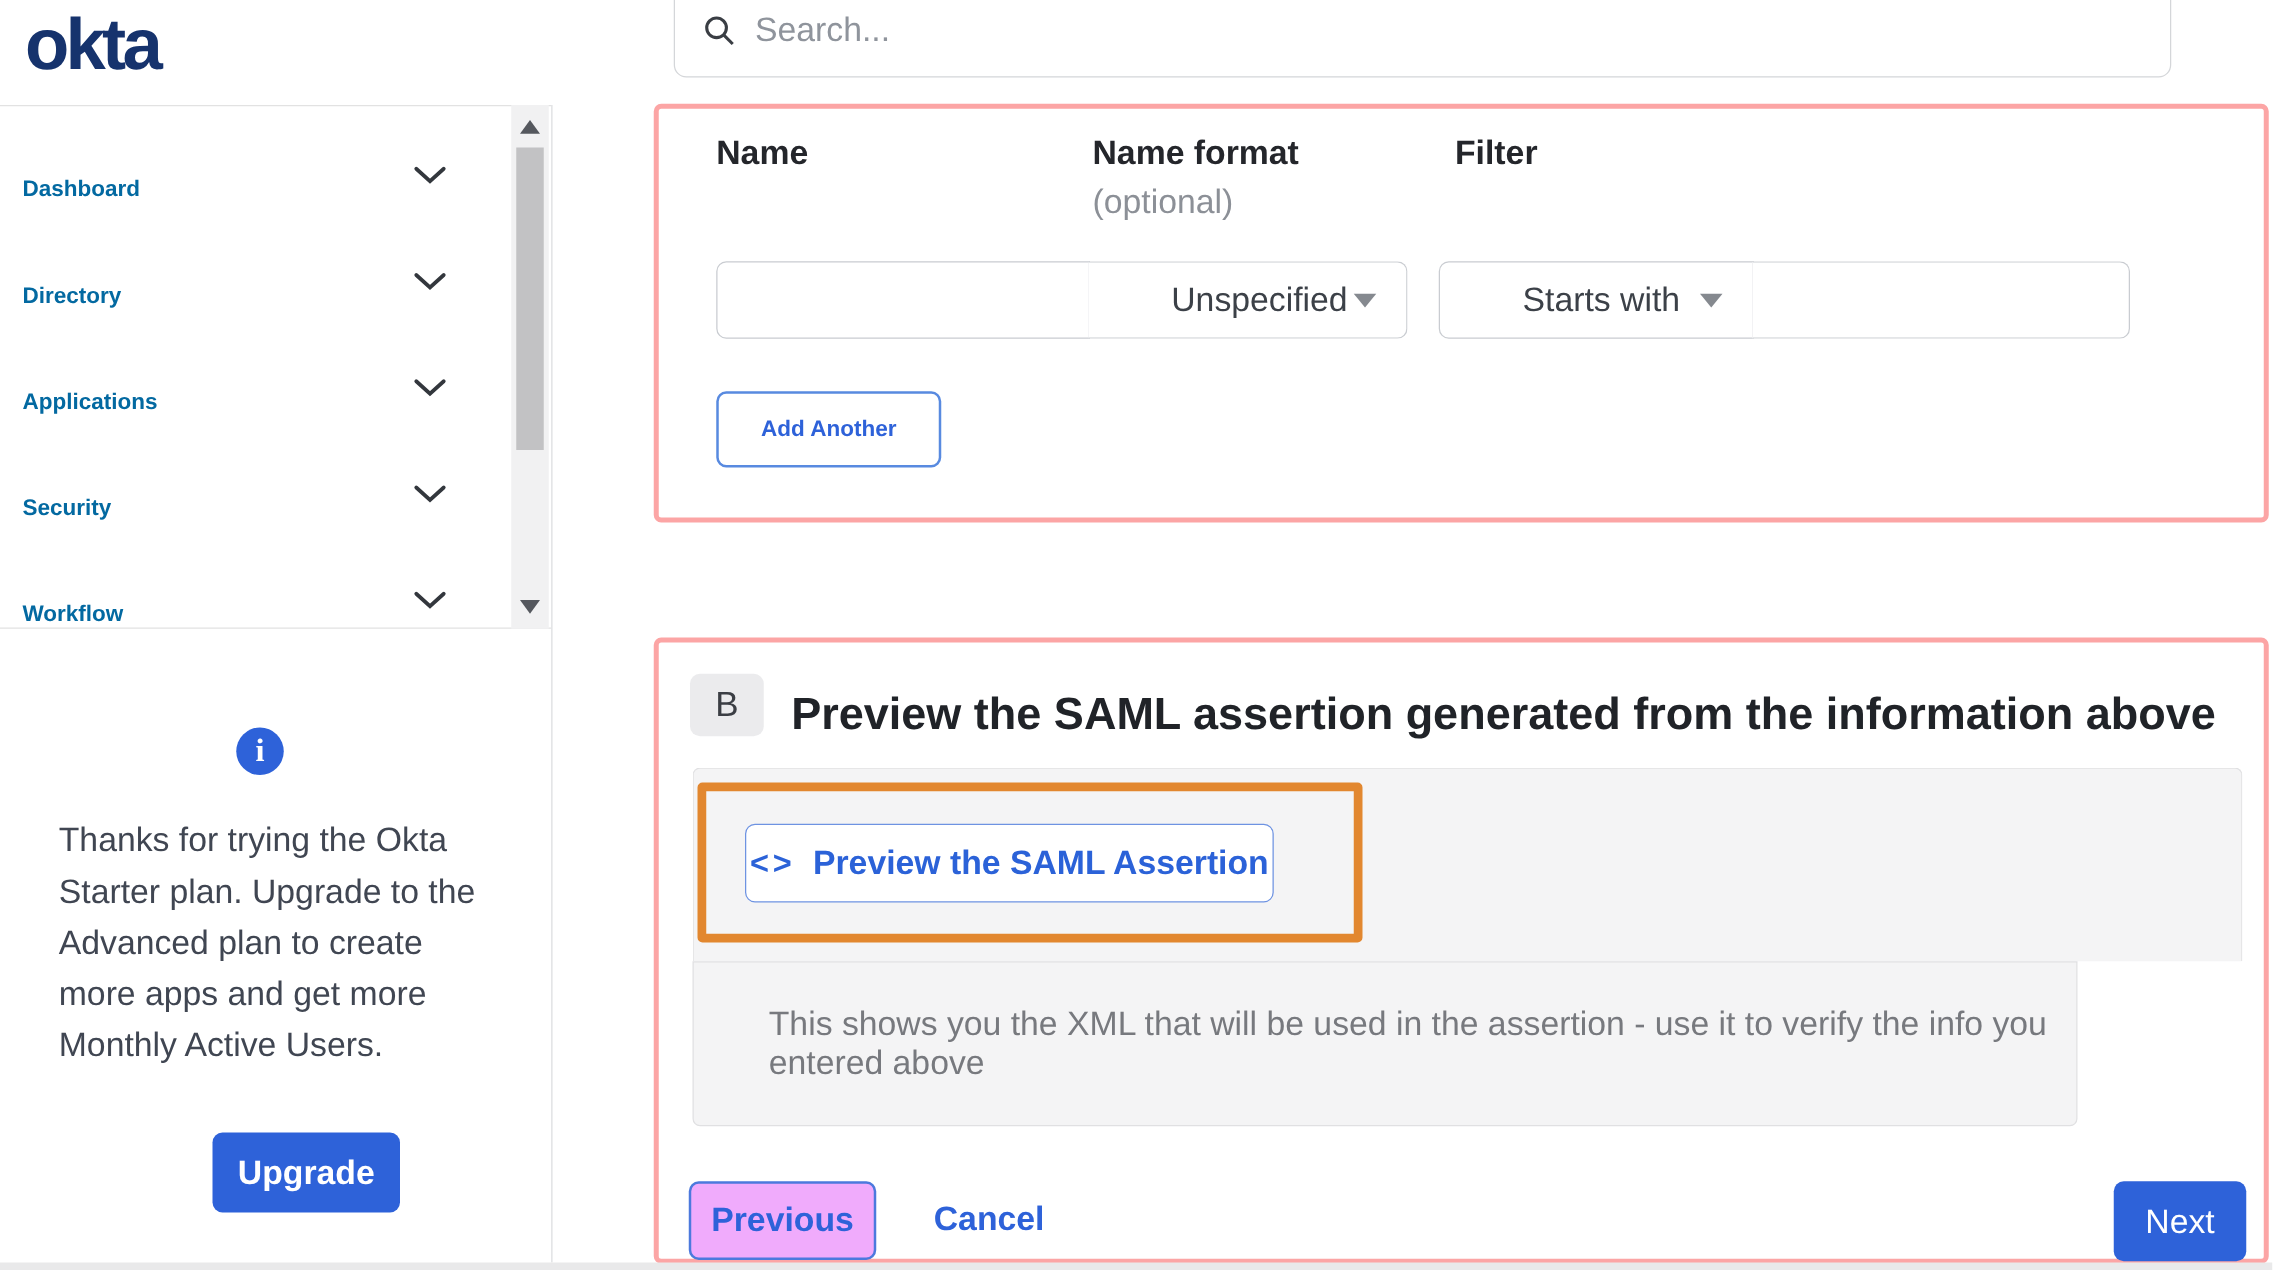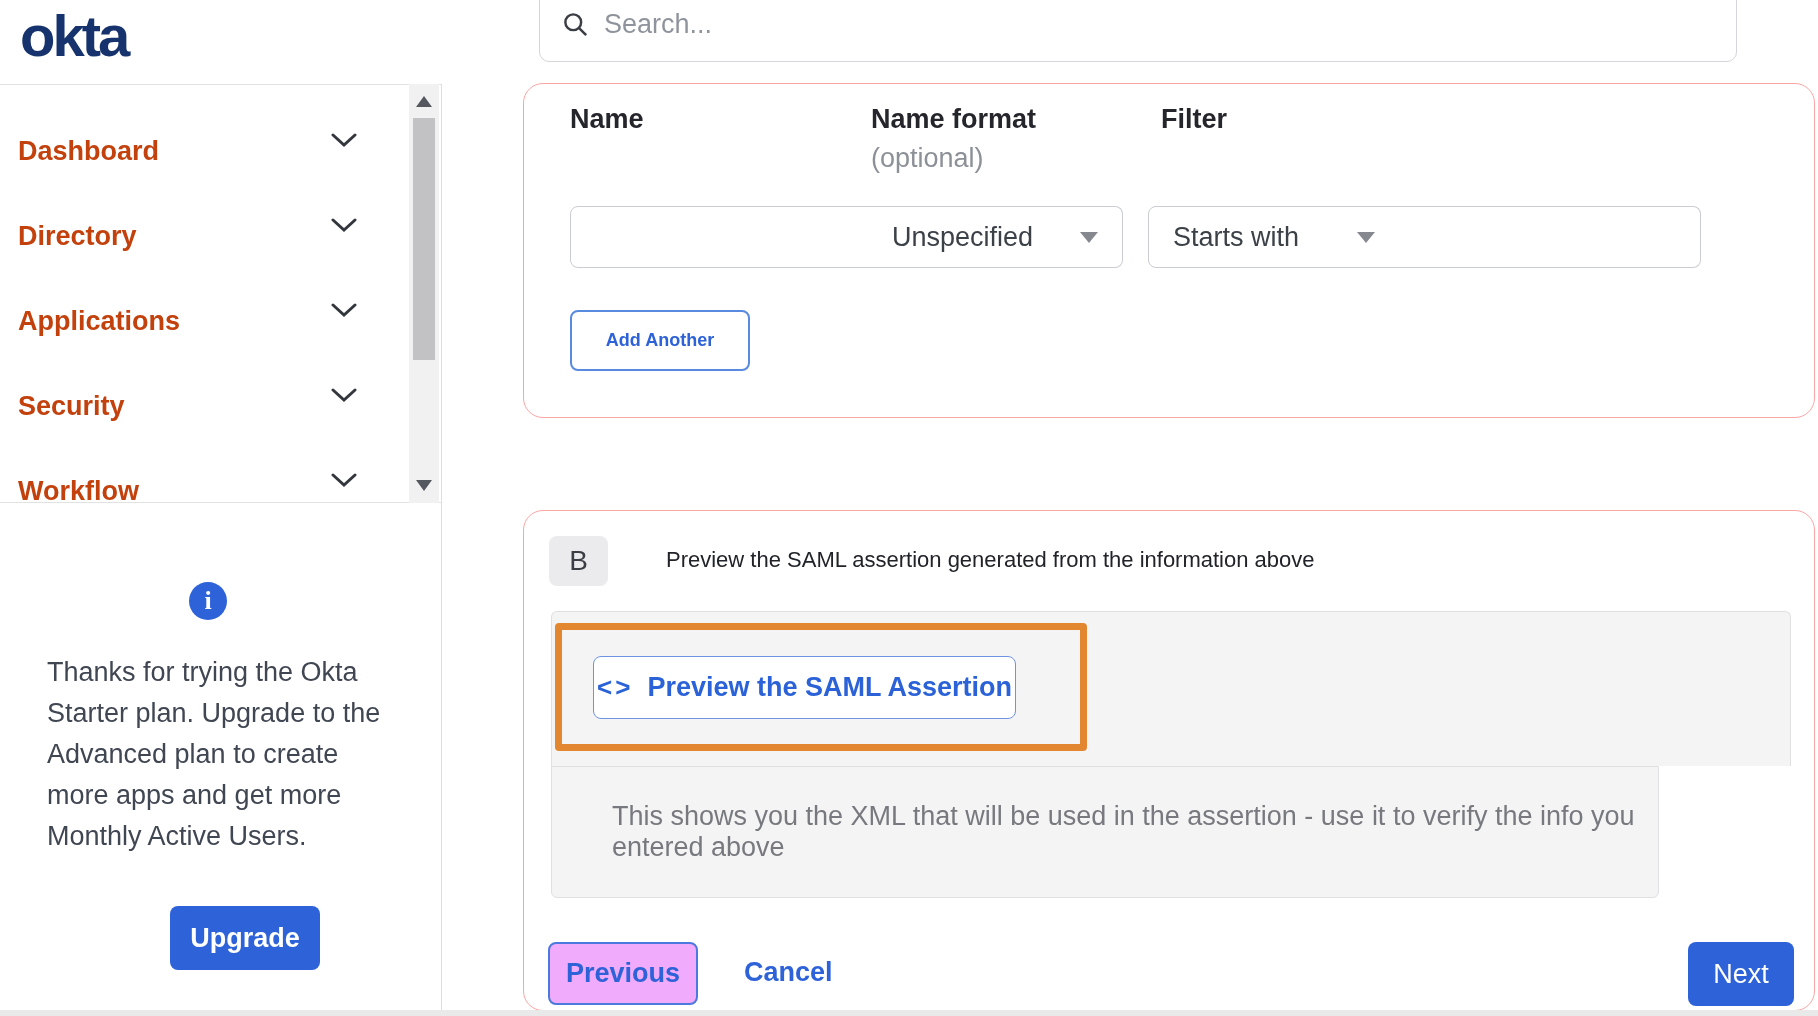--- a/index.html
+++ b/index.html
@@ -15,21 +15,21 @@
                border:1px solid #d4d6d9; border-radius:10px; display:flex;
                align-items:center; padding-left:22px; gap:15px; }
   .search-placeholder { color:#8f949c; font-size:27px; }
 
   
   .sidenav { left:0; top:84px; width:441px; height:419px; background:#fff;
              border-top:1px solid #e2e2e2; border-bottom:1px solid #e2e2e2; }
   .nav-item { position:absolute; left:0; width:409px; height:85px; display:flex;
               align-items:center; justify-content:space-between;
               padding:0 52px 0 18px; cursor:pointer; }
-  .nav-item span.lbl { font-size:27px; font-weight:600; color:#c2410c;margin-top:23px; }
+  .nav-item span.lbl { font-size:18px; font-weight:600; color:#0369a1;margin-top:23px; }
   .v-divider { left:441px; top:84px; width:1px; height:926px; background:#dcdddf; }
 
   
   .sb-track { left:409px; top:84px; width:30px; height:419px; background:#f1f1f2; }
   .sb-thumb { position:absolute; left:4px; top:34px; width:22px; height:242px;
               background:#c2c2c4; }
   .tri-up { position:absolute; left:7px; top:12px; width:0; height:0;
             border-left:8px solid transparent; border-right:8px solid transparent;
             border-bottom:11px solid #55585e; }
   .tri-down { position:absolute; left:7px; bottom:12px; width:0; height:0;
@@ -42,47 +42,47 @@
                  justify-content:center; font-size:26px; font-weight:700;
                  font-family:"Liberation Serif","DejaVu Serif",serif; }
   .upsell-text { left:47px; top:652px; width:344px; font-size:27px; line-height:41px;
                  color:#404652; }
   .upgrade-btn { left:133px; top:906px; width:150px; height:64px; background:#2e62d9;
                  border:none; border-radius:8px; color:#fff; font-size:27px;
                  font-weight:700; cursor:pointer;
                  font-family:"Liberation Sans","DejaVu Sans",sans-serif;margin-left:37px; }
 
   
-  .card { background:#fff; border:1px solid #fca5a5; border-radius:20px; }
+  .card { background:#fff; border:4px solid #fca5a5; border-radius:6px; }
   .card1 { left:523px; top:83px; width:1292px; height:335px; }
   .card2 { left:523px; top:510px; width:1292px; height:501px; }
 
   
   .col-label { position:absolute; font-size:27px; font-weight:700; color:#24262b; }
   .col-hint  { position:absolute; font-size:27px; color:#8c9097; }
   .field { position:absolute; top:122px; height:62px; background:#fff;
            border:1px solid #c9ccd1; }
   .txt-input { font-size:26px; color:#3c4148; padding:0 18px; outline:none;
                font-family:"Liberation Sans","DejaVu Sans",sans-serif; }
   .select { display:flex; align-items:center; justify-content:space-between;
             padding:0 24px; cursor:pointer; }
-  .select .val { font-size:27px; color:#3c4148; }
+  .select .val { font-size:27px; color:#3c4148;margin-left:42px; }
   .caret { width:0; height:0; border-left:9px solid transparent;
            border-right:9px solid transparent; border-top:11px solid #85898f; }
   .add-another { position:absolute; left:46px; top:226px; width:180px; height:61px;
                  background:#fff; border:2px solid #588ae0; border-radius:8px;
                  color:#2e62d9; font-size:18px; font-weight:700; cursor:pointer;
                  font-family:"Liberation Sans","DejaVu Sans",sans-serif; }
 
   
   .step-badge { position:absolute; left:25px; top:25px; width:59px; height:50px;
                 background:#ebebed; border-radius:8px; display:flex; align-items:center;
                 justify-content:center; font-size:28px; color:#3b3e44; }
-  .sec-heading { position:absolute; left:106px; top:36px; font-size:22px;
-                 font-weight:400; color:#202328;margin-left:36px; }
+  .sec-heading { position:absolute; left:106px; top:36px; font-size:36px;
+                 font-weight:700; color:#202328; }
   .gray-a { position:absolute; left:27px; top:100px; width:1240px; height:155px;
             background:#f4f4f5; border:1px solid #e0e0e2; border-radius:6px 6px 0 0;
             border-bottom:none; }
   .gray-b { position:absolute; left:27px; top:255px; width:1108px; height:132px;
             background:#f4f4f5; border:1px solid #e0e0e2; border-radius:0 0 6px 6px;
             display:flex; align-items:center; padding-left:60px; }
   .gray-b span { font-size:27px; color:#77797e; }
   .hl-orange { position:absolute; left:31px; top:112px; width:532px; height:128px;
                border:7px solid #e2872f; border-radius:4px; }
   .preview-btn { position:absolute; left:69px; top:145px; width:423px; height:63px;

